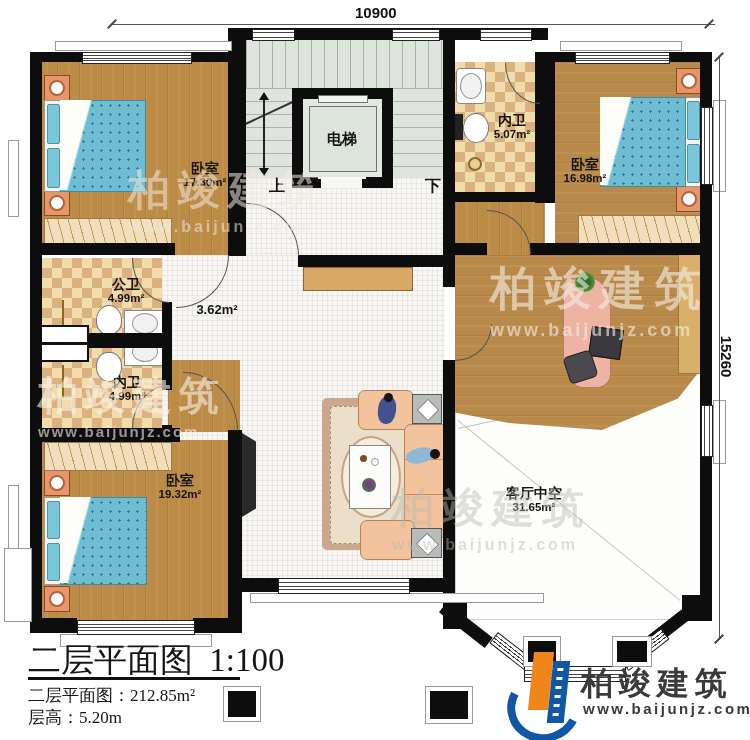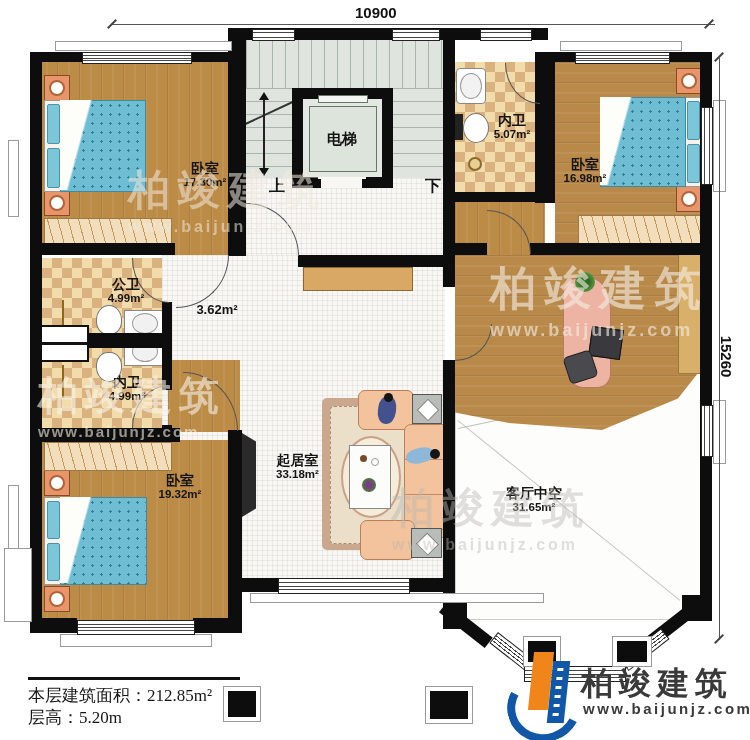--- a/index.html
+++ b/index.html
@@ -267,24 +267,20 @@
     <div class="rname">内卫</div>
     <div class="rarea">4.99m²</div>
   </div>
   <div class="rlabel" style="left:182px;top:303px;width:70px;">
     <div class="rarea" style="font-size:13px;">3.62m²</div>
   </div>
   <div class="rlabel" style="left:135px;top:472px;width:90px;">
     <div class="rname">卧室</div>
     <div class="rarea">19.32m²</div>
   </div>
-  <div class="rlabel" style="left:250px;top:452px;width:95px;">
-    <div class="rname">起居室</div>
-    <div class="rarea">33.18m²</div>
-  </div>
   <div class="rlabel" style="left:474px;top:485px;width:120px;">
     <div class="rname">客厅中空</div>
     <div class="rarea">31.65m²</div>
   </div>
 
   <div class="wm" style="left:128px;top:162px;color:rgba(240,234,222,.55);">
     <div style="font-size:42px;letter-spacing:8px;">柏竣建筑</div>
     <div style="font-size:16px;letter-spacing:3px;">www.baijunjz.com</div>
   </div>
   <div class="wm" style="left:490px;top:258px;color:rgba(243,237,226,.62);">
@@ -302,23 +298,27 @@
 
   <div class="dimline" style="left:112px;top:24px;width:603px;height:1px;"></div>
   <div class="tick" style="left:106px;top:23px;"></div>
   <div class="tick" style="left:703px;top:23px;"></div>
   <div class="dimtxt" style="left:355px;top:4px;">10900</div>
   <div class="dimline" style="left:719px;top:58px;width:1px;height:582px;"></div>
   <div class="tick" style="left:713px;top:56px;"></div>
   <div class="tick" style="left:713px;top:638px;"></div>
   <div class="dimtxt" style="left:696px;top:348px;width:60px;text-align:center;transform:rotate(90deg);">15260</div>
 
+  <div class="abs serif" style="left:28px;top:638px;font-size:33px;color:#151515;white-space:nowrap;">
+    <span>二层平面图</span>
+    <span style="margin-left:8px;">1:100</span>
+  </div>
   <div class="abs" style="left:28px;top:677px;width:212px;height:3px;background:#111;"></div>
   <div class="abs serif" style="left:28px;top:684px;font-size:17px;color:#151515;white-space:nowrap;">
-    <span>本层建筑面积：</span><span>212.85m²</span>
+    <span>二层平面图：</span><span>212.85m²</span>
   </div>
   <div class="abs serif" style="left:28px;top:706px;font-size:17px;color:#151515;white-space:nowrap;">
     <span>层高：</span><span>5.20m</span>
   </div>
 
   <div class="abs" style="left:505px;top:648px;width:242px;height:88px;">
     <div class="abs" style="left:2px;top:24px;width:58px;height:54px;border:8px solid transparent;border-left-color:#1058a7;border-bottom-color:#1058a7;border-radius:50%;transform:rotate(-18deg);"></div>
     <div class="abs" style="left:26px;top:4px;width:20px;height:58px;background:#f08519;transform:skewX(-6deg);"></div>
     <div class="abs" style="left:45px;top:13px;width:17px;height:62px;background:#1058a7;transform:skewX(-6deg);"></div>
     <div class="abs" style="left:50px;top:20px;width:6px;height:48px;background:repeating-linear-gradient(180deg,#fff 0 3px,transparent 3px 9px);transform:skewX(-6deg);"></div>

